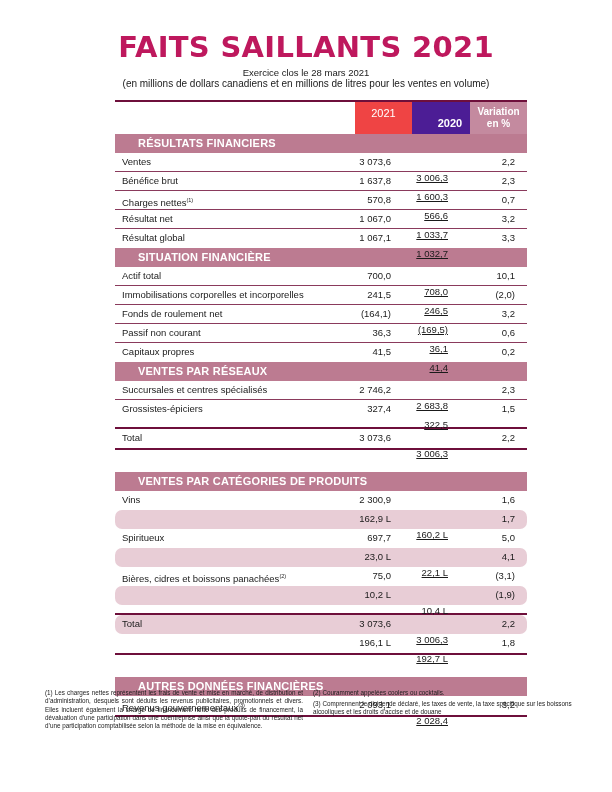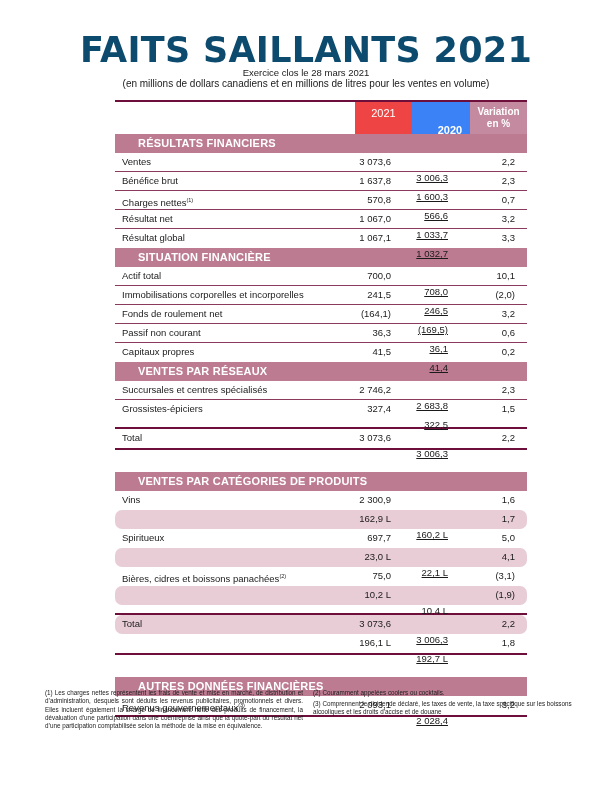--- a/index.html
+++ b/index.html
@@ -1,31 +1,31 @@
 <!DOCTYPE html>
 <html><head>
 <meta charset="utf-8">
 <style>
   * { margin: 0; padding: 0; box-sizing: border-box; }
   html, body { width: 612px; height: 792px; background: #ffffff; }
   body { position: relative; font-family: "Liberation Sans", sans-serif; color: #1a1a1a; overflow: hidden; }
 
   .title { position: absolute; top: 30px; left: 0; width: 612px; text-align: center;
-    font-family: "DejaVu Sans", sans-serif; font-weight: bold; font-size: 35px; color: #0c4a6e; letter-spacing: 0.3px; }
+    font-family: "DejaVu Sans", sans-serif; font-weight: bold; font-size: 29px; color: #be185d; letter-spacing: 0.3px; }
   .subtitle1 { position: absolute; top: 67px; left: 0; width: 612px; text-align: center; font-size: 9.5px; }
   .subtitle2 { position: absolute; top: 78px; left: 0; width: 612px; text-align: center; font-size: 10px; }
 
   .table { position: absolute; left: 115px; top: 100px; width: 412px; }
   .topline { height: 2px; background: #6e0f3b; }
 
   .hdr { position: relative; height: 32px; }
   .hdr .c21 { position: absolute; left: 240px; width: 57px; top: 0; height: 32px; background: #ef4444; color:#fff;
     font-weight: normal; font-size: 11px; text-align: center; padding-top: 5px; }
-  .hdr .c20 { position: absolute; left: 297px; width: 76px; top: 0; height: 32px; background: #3b82f6; color:#fff;
-    font-weight: bold; font-size: 11px; text-align: center; padding-top: 22px; }
+  .hdr .c20 { position: absolute; left: 297px; width: 76px; top: 0; height: 32px; background: #4c1d95; color:#fff;
+    font-weight: bold; font-size: 11px; text-align: center; padding-top: 15px; }
   .hdr .cvar { position: absolute; left: 355px; width: 57px; top: 0; height: 32px; background: #c48a9f; color:#fff;
     font-weight: bold; font-size: 10px; text-align: center; padding-top: 4px; line-height: 12px; }
 
   .sect { height: 19px; background: #bc7b91; color: #fff; font-size: 11px; font-weight: bold; padding-left: 23px; line-height: 19px; letter-spacing: 0.2px; }
 
   .row { position: relative; height: 19px; border-bottom: 1px solid #8a3a5c; font-size: 9.5px; line-height: 18px; }
   .row.noline { border-bottom: none; }
   .row.pink { background: #e8cdd6; border-radius: 7px; }
   .row .lbl { position: absolute; left: 7px; top: 0; }
   .row .v1 { position: absolute; right: 136px; top: 0; }

